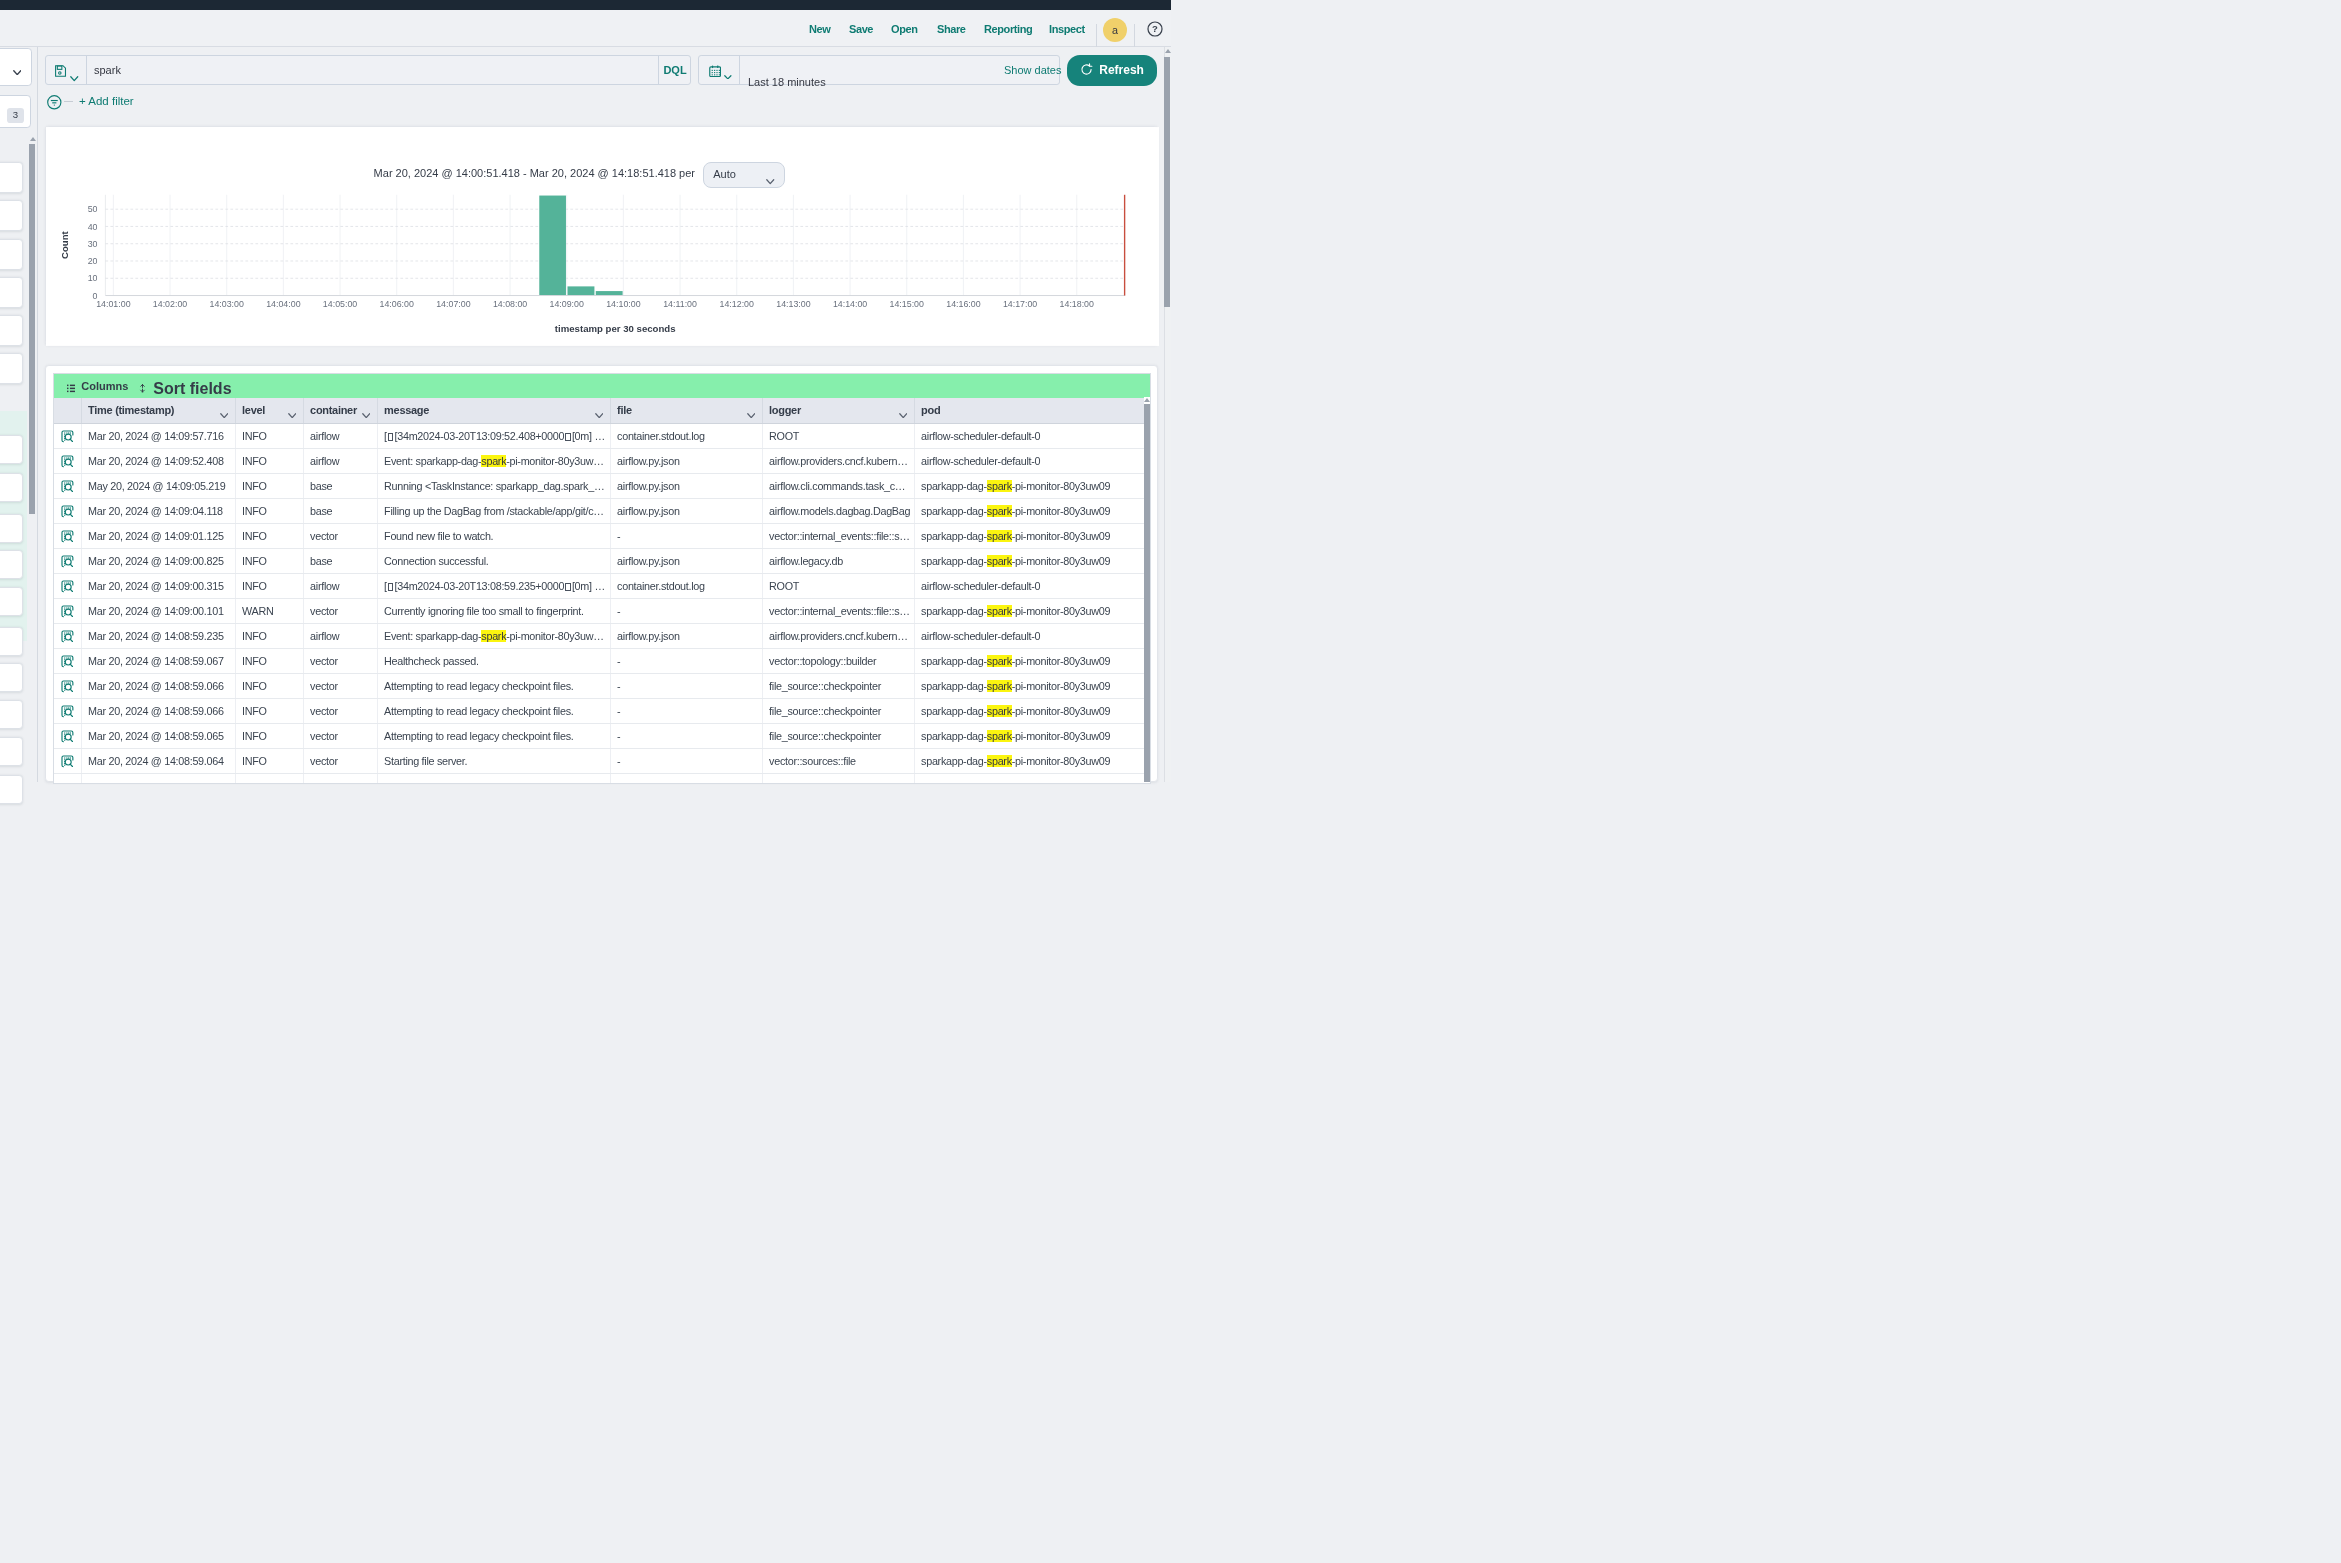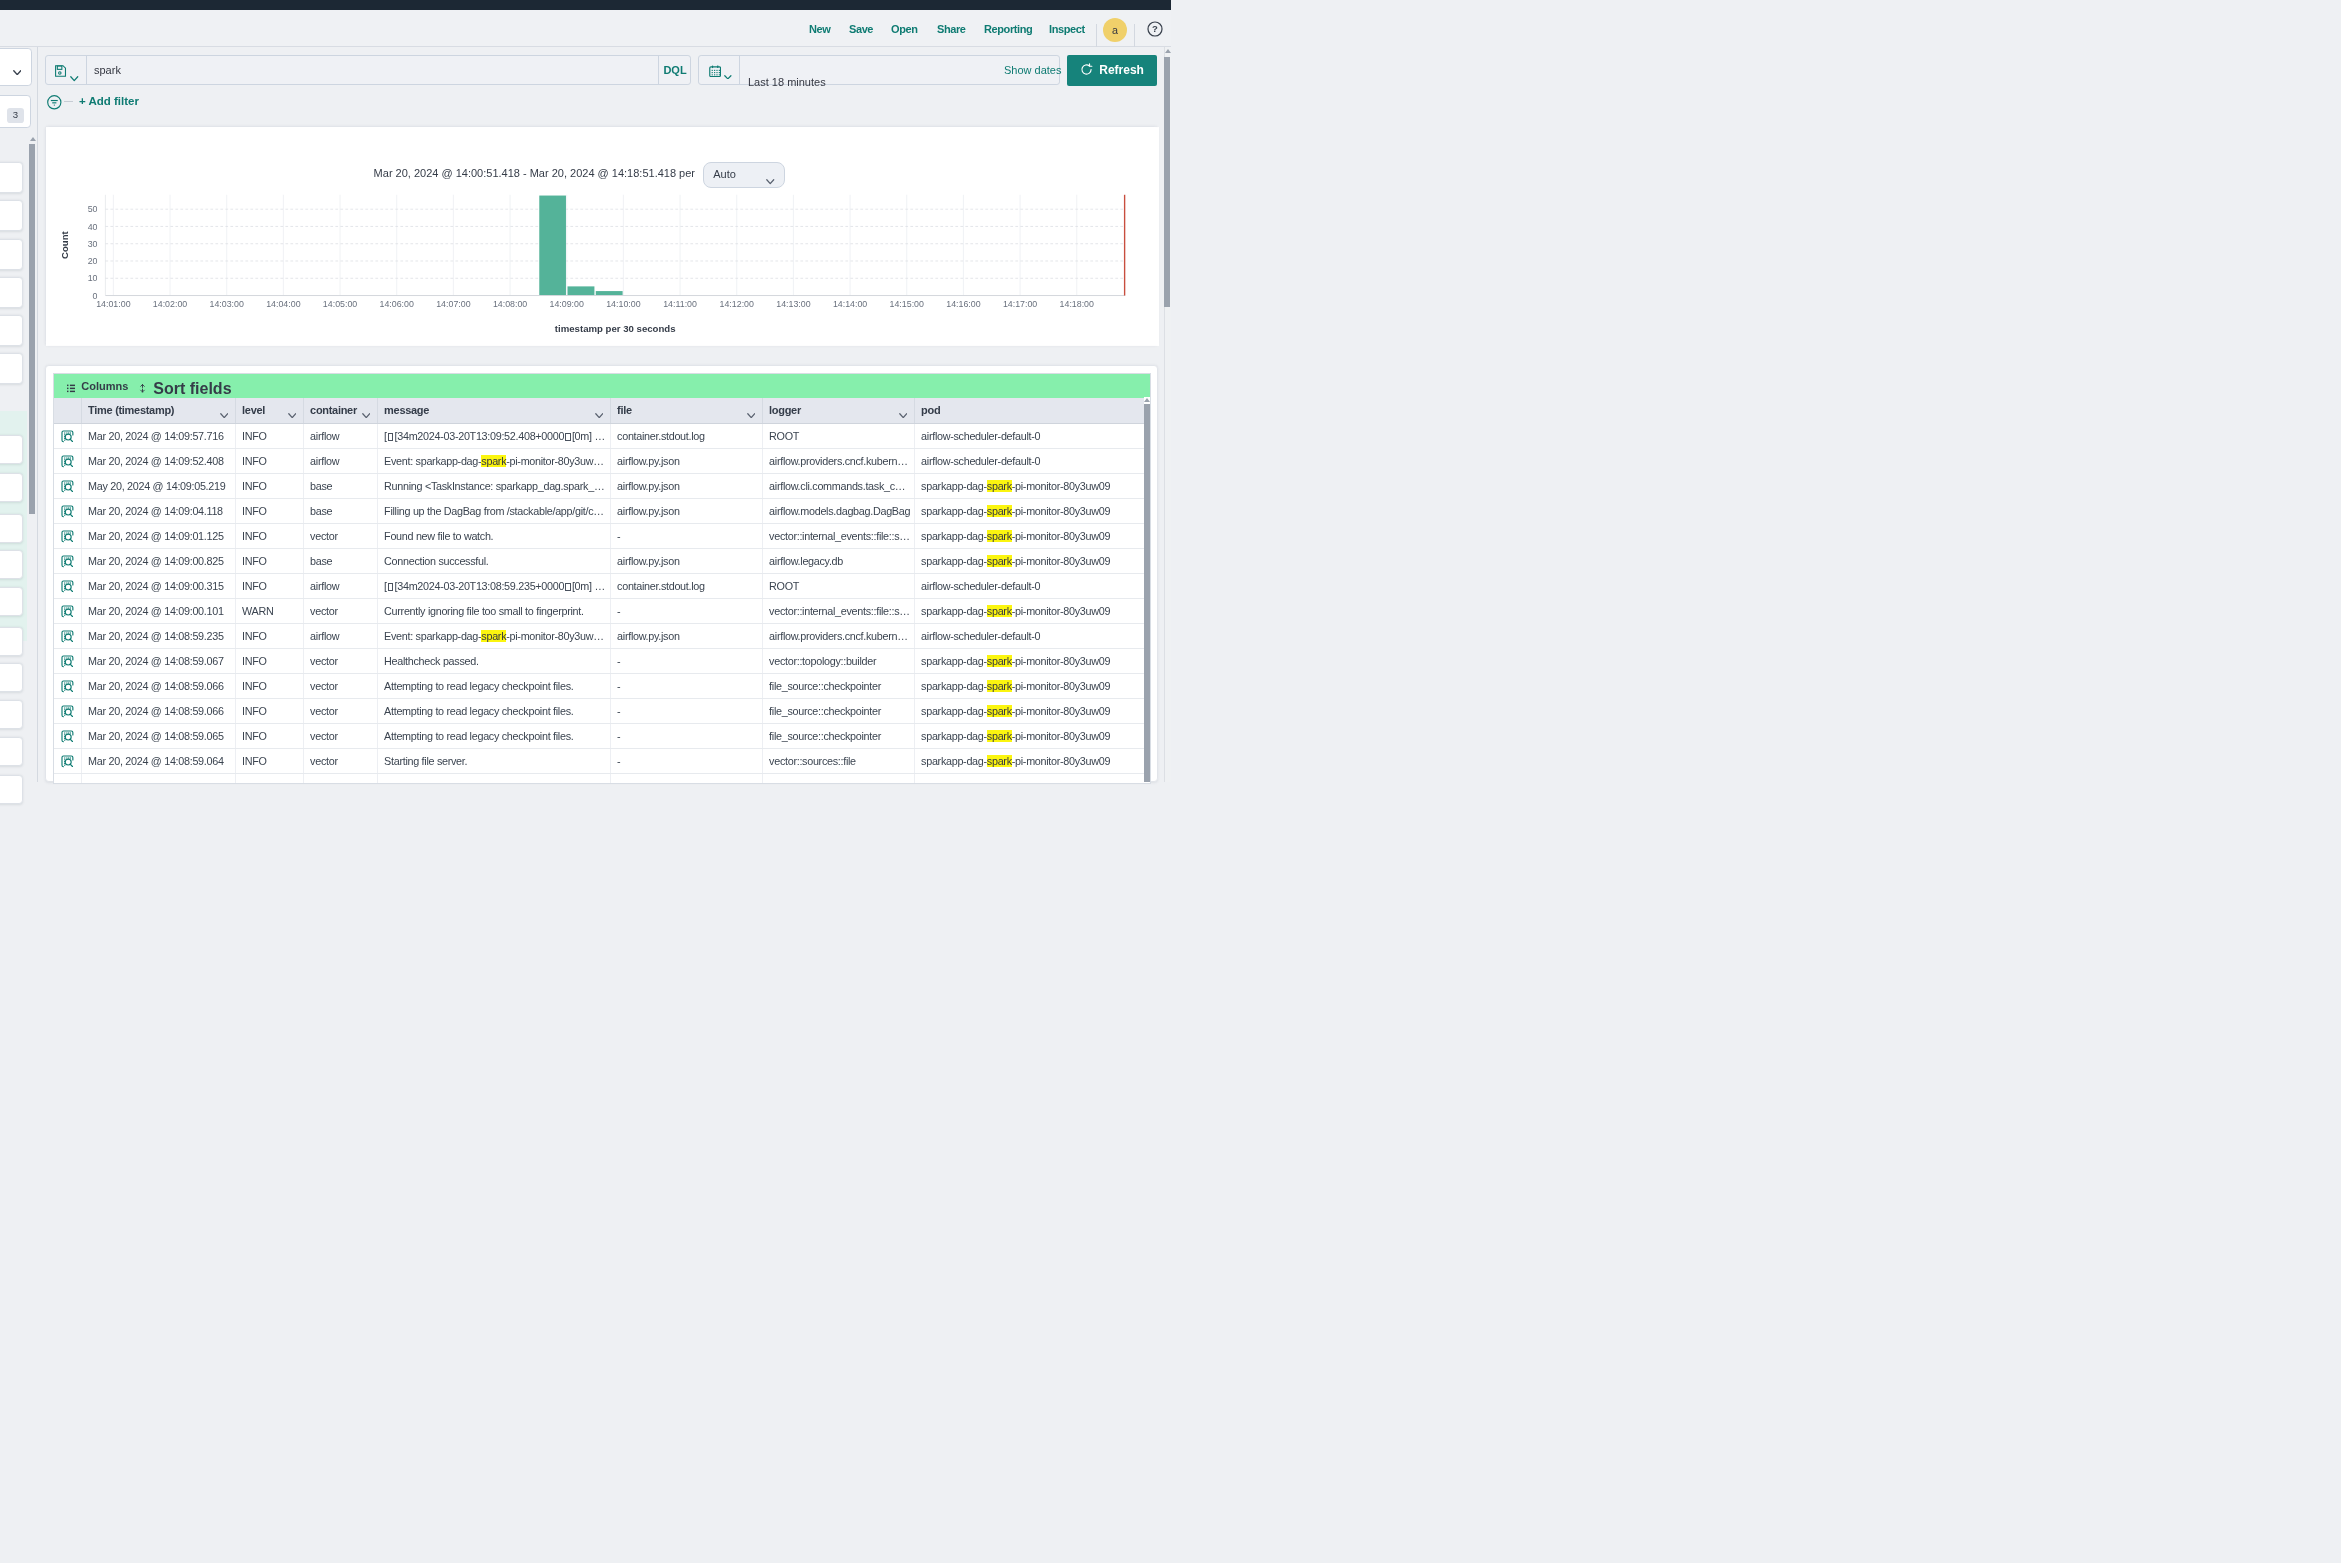--- a/index.html
+++ b/index.html
@@ -18,21 +18,21 @@
 .sbox{position:absolute;left:-15.4px;background:#fff;border:0.8px solid #cdd5e0;border-radius:3.8px}
 .fcard{position:absolute;left:-15.4px;width:38px;background:#fff;border:0.8px solid #dde1e7;border-radius:3.8px;
   box-shadow:0 0.8px 2.3px rgba(60,70,85,.12)}
 #sscroll{position:absolute;left:29px;top:144px;width:6px;height:370px;background:#9aa2ad}
 #sarrow{position:absolute;left:29.5px;top:137px;width:0;height:0;border-left:3.1px solid transparent;border-right:3.1px solid transparent;border-bottom:4.6px solid #9aa2ad}
 
 .ctl{position:absolute;top:55px;height:30px;background:#eff1f5;border:0.8px solid #cdd5e0;border-radius:3.1px}
 .seg{position:absolute;top:0;height:29px;border-right:0.8px solid #cdd5e0}
 #qbar{left:45px;width:646px}
 #dbar{left:698px;width:362px}
-#refresh{position:absolute;left:1067px;top:55px;width:90px;height:31px;background:#16837b;border-radius:2px;
+#refresh{position:absolute;left:1067px;top:55px;width:90px;height:31px;background:#16837b;border-radius:13px;
   color:#fff;font-size:12px;font-weight:bold;text-align:center;line-height:31px}
 
 .panel{position:absolute;left:45px;width:1113px;background:#fff;border:0.8px solid #e2e5ea;border-radius:3.8px;
   box-shadow:0 0.8px 2.3px rgba(80,90,105,.10)}
 #chartp{top:126px;height:219px}
 #tablep{top:365px;height:417px}
 
 #tin{position:absolute;left:7.3px;top:6.5px;width:1098px;height:411px;border:0.8px solid #d8dde4;background:#fff;overflow:hidden}
 #colbar{position:absolute;left:0;top:0;width:100%;height:24.6px;background:#86efac}
 #dtbl{position:absolute;left:-1.5px;top:24px;border-collapse:collapse;table-layout:fixed;width:1090px;font-size:10.8px}
@@ -145,21 +145,21 @@
         <path d="M12.5 1.2 v3 h3" fill="none" stroke="#fff" stroke-width="1.5" stroke-linecap="round" stroke-linejoin="round"></path>
       </svg></span>Refresh</div>
 
 <span class="abs" style="left:47px;top:95px"><svg width="14.6" height="14.6" viewBox="0 0 19 19" style="">
       <circle cx="9.5" cy="9.5" r="8.6" fill="none" stroke="#0e7b72" stroke-width="1.5"></circle>
       <line x1="5" y1="7.2" x2="14" y2="7.2" stroke="#0e7b72" stroke-width="1.5"></line>
       <line x1="6.8" y1="10.2" x2="12.2" y2="10.2" stroke="#0e7b72" stroke-width="1.5"></line>
       <line x1="8.9" y1="13.2" x2="10.1" y2="13.2" stroke="#0e7b72" stroke-width="1.5"></line>
     </svg></span>
 <span class="abs" style="left:64px;top:101px;width:8.5px;height:1.2px;background:#c6ccd4"></span>
-<span class="abs" style="left:79px;top:95px;font-size:11.5px;font-weight:bold;color:#0e7b72">+ Add filter</span>
+<span class="abs" style="left:79px;top:95px;font-size:11.5px;font-weight:normal;color:#0e7b72">+ Add filter</span>
 
 <div class="panel" id="chartp">
   <svg width="1113" height="219" viewBox="0 0 1447 284.5" style="position:absolute;left:0;top:0;font-family:&quot;Liberation Sans&quot;,sans-serif">
       <rect x="0" y="0" width="1447" height="284.5" fill="#fff"></rect>
       <line x1="87.60" y1="88.0" x2="87.60" y2="219.0" stroke="#eceef2" stroke-width="1"></line>
       <line x1="161.27" y1="88.0" x2="161.27" y2="219.0" stroke="#eceef2" stroke-width="1"></line>
       <line x1="234.95" y1="88.0" x2="234.95" y2="219.0" stroke="#eceef2" stroke-width="1"></line>
       <line x1="308.62" y1="88.0" x2="308.62" y2="219.0" stroke="#eceef2" stroke-width="1"></line>
       <line x1="382.30" y1="88.0" x2="382.30" y2="219.0" stroke="#eceef2" stroke-width="1"></line>
       <line x1="455.98" y1="88.0" x2="455.98" y2="219.0" stroke="#eceef2" stroke-width="1"></line>

